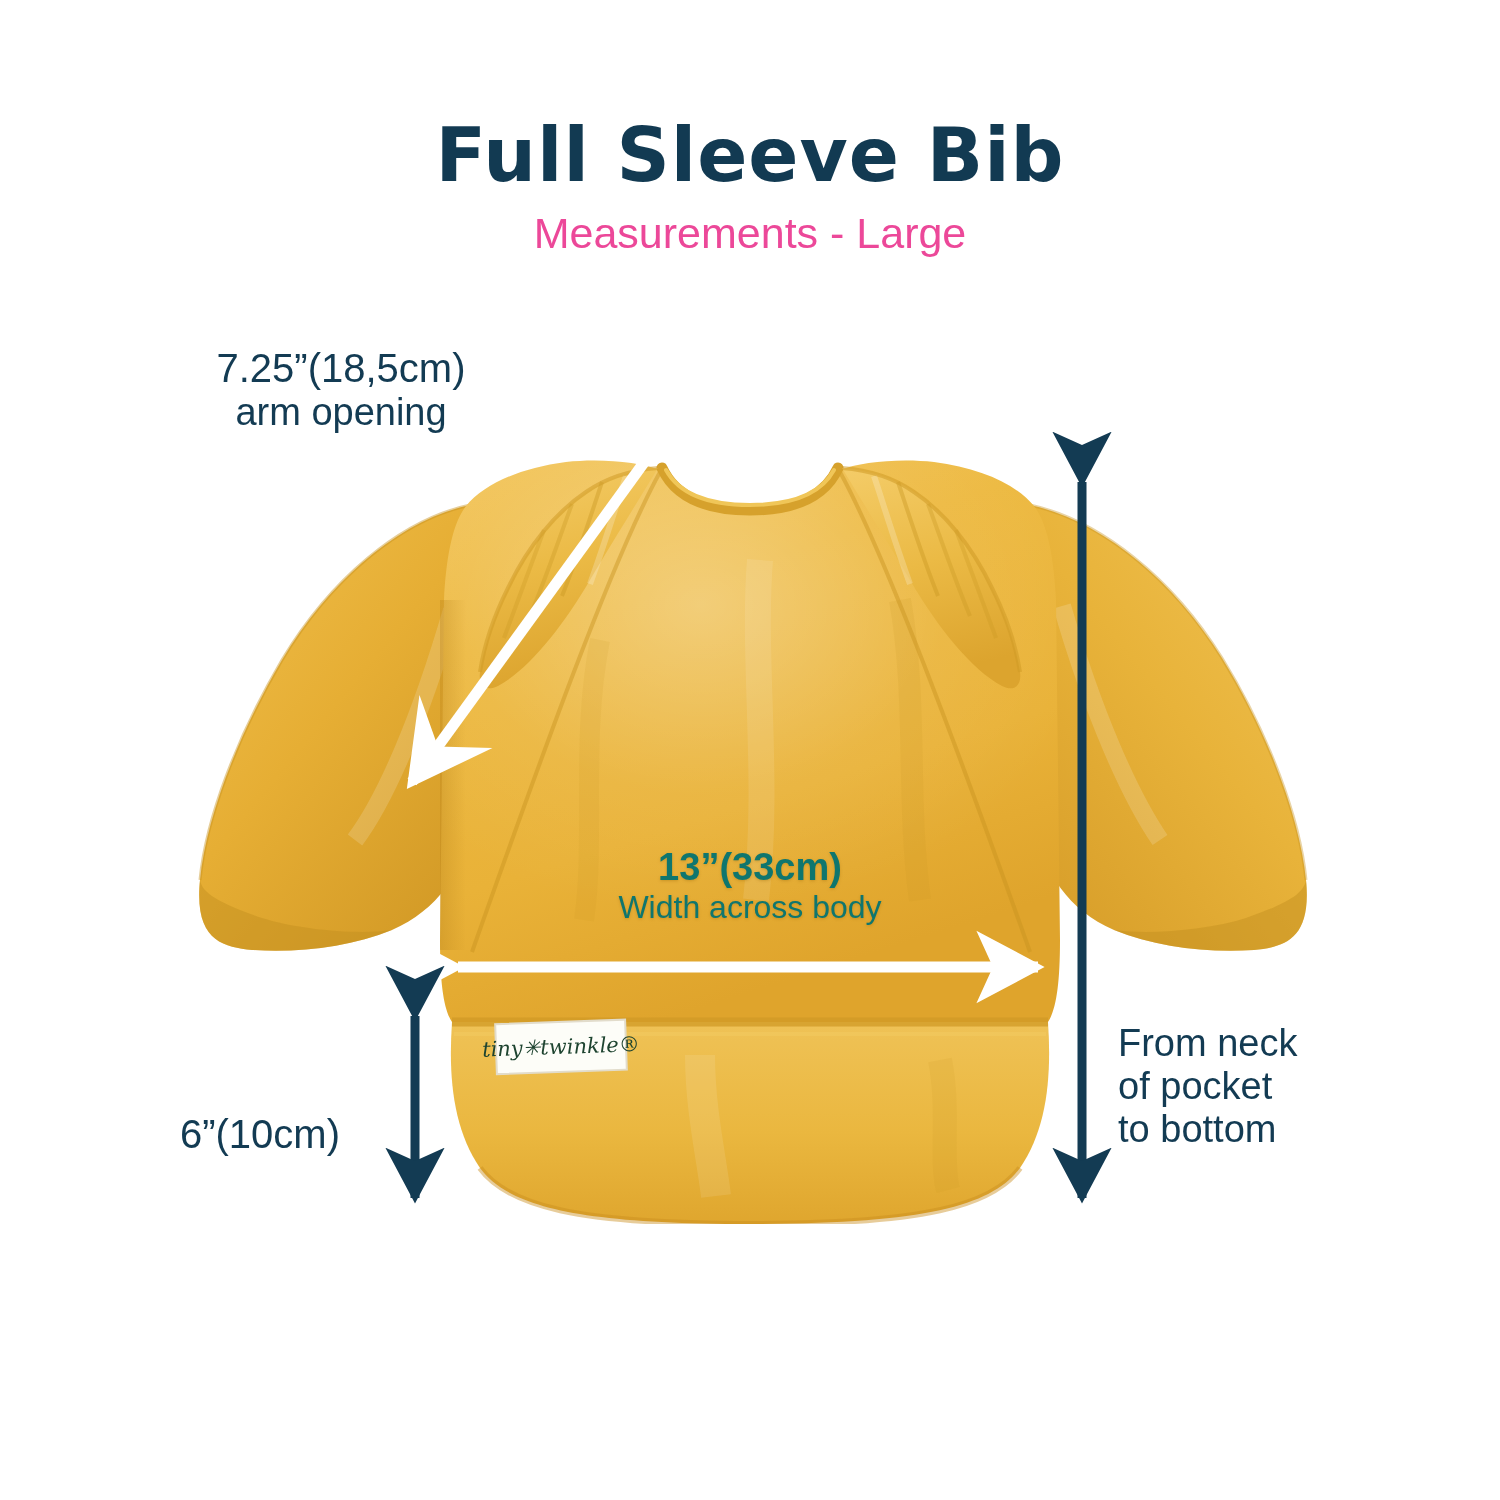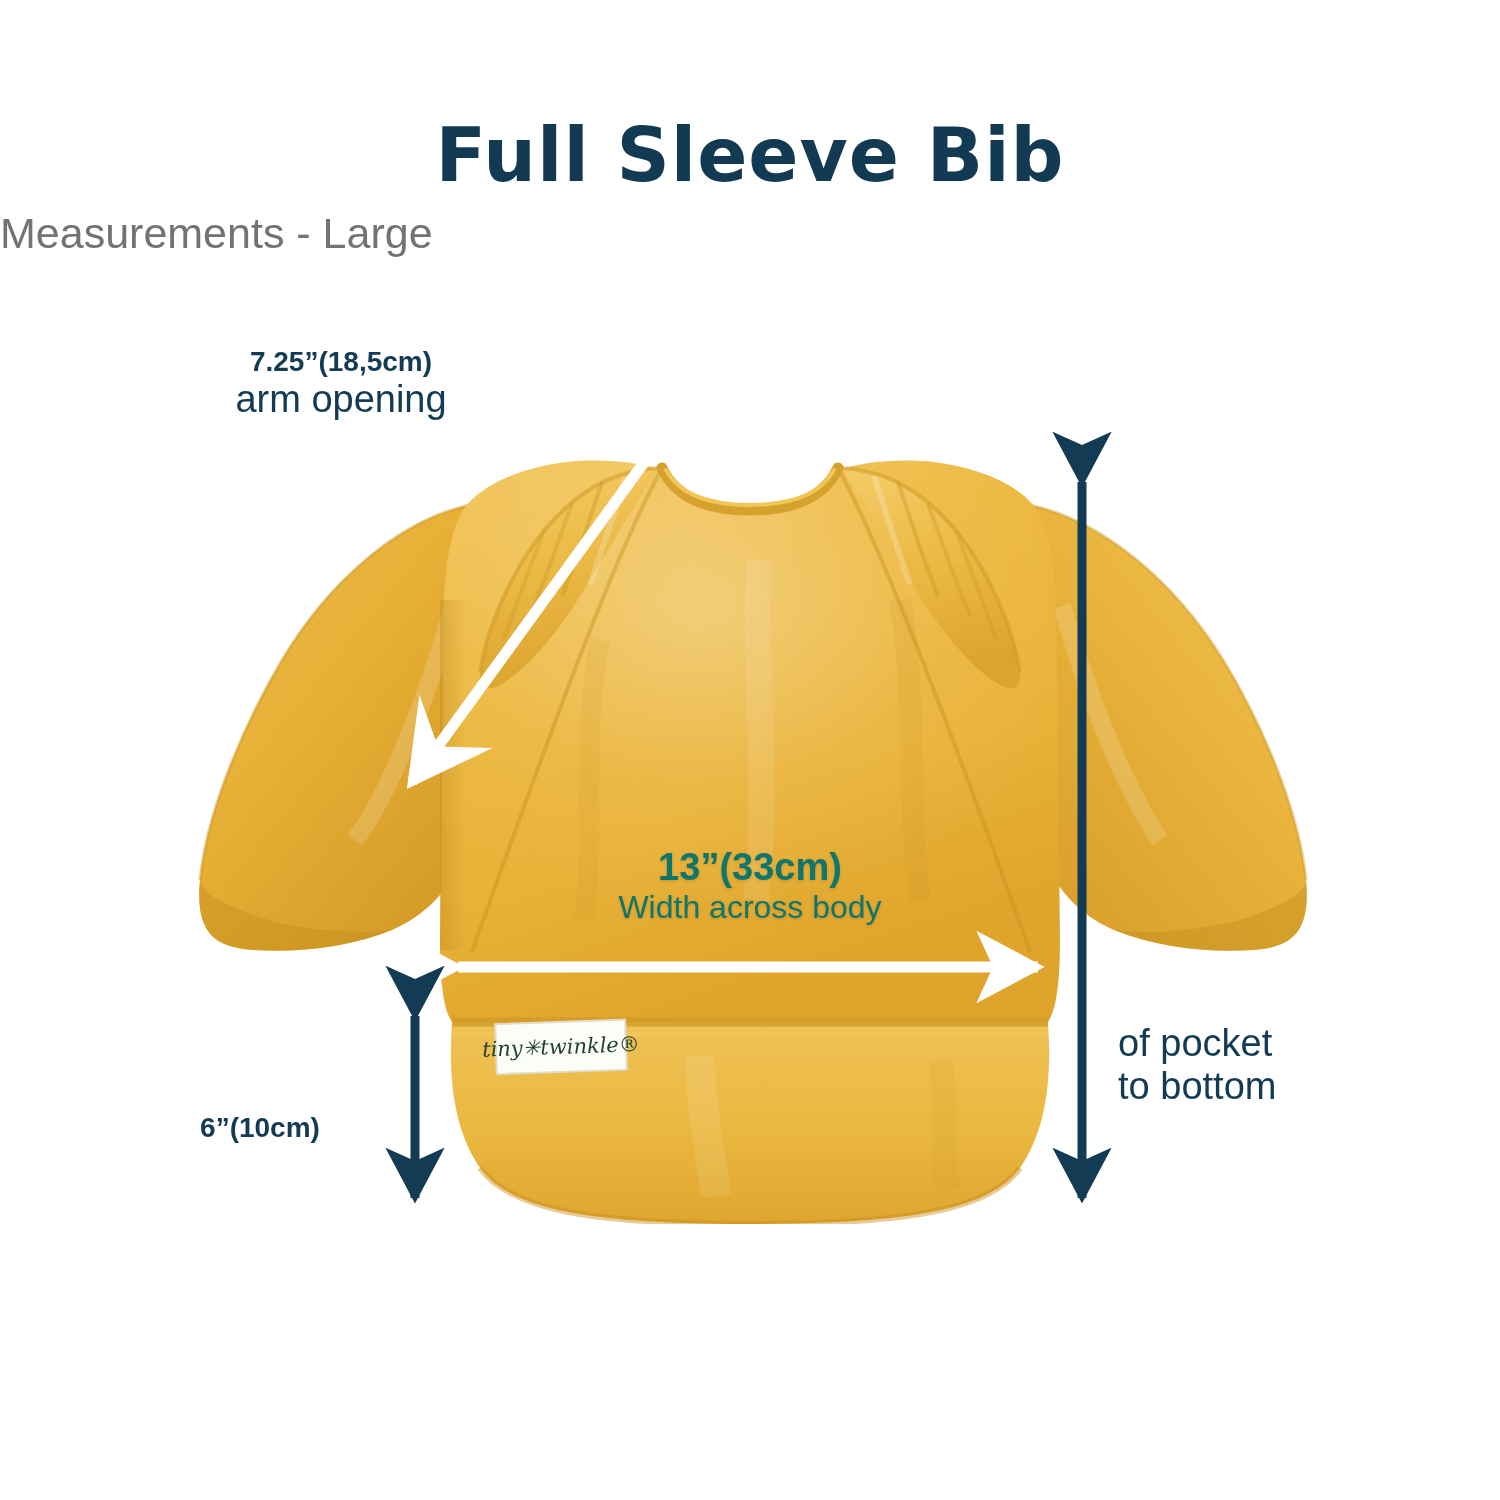--- a/index.html
+++ b/index.html
@@ -30,36 +30,37 @@
     font-size: 74px;
     letter-spacing: 1px;
     color: #123A52;
     line-height: 1;
   }
   #subtitle {
     position: absolute;
     left: 0;
     top: 212px;
     width: 1500px;
+    text-align: center;
     font-family: "Liberation Sans", sans-serif;
     font-weight: normal;
     font-size: 43px;
-    color: #737373;
+    color: #ec4899;
     line-height: 1;
   }
 
   
   .callout {
     position: absolute;
     color: #133B53;
     line-height: 1.13;
   }
   .callout .val {
-    font-weight: bold;
-    font-size: 28px;
+    font-weight: normal;
+    font-size: 40px;
     display: block;
     white-space: nowrap;
   }
   .callout .desc {
     font-weight: normal;
     font-size: 38px;
     display: block;
     white-space: nowrap;
   }
 
@@ -340,17 +341,18 @@
   <div id="callout-width">
     <span class="val">13”(33cm)</span>
     <span class="desc">Width across body</span>
   </div>
 
   <div class="callout" id="callout-pocket">
     <span class="val">6”(10cm)</span>
   </div>
 
   <div class="callout" id="callout-neck">
+    <span class="desc">From neck</span>
     <span class="desc">of pocket</span>
     <span class="desc">to bottom</span>
   </div>
 
 </div>
 
 </body></html>

